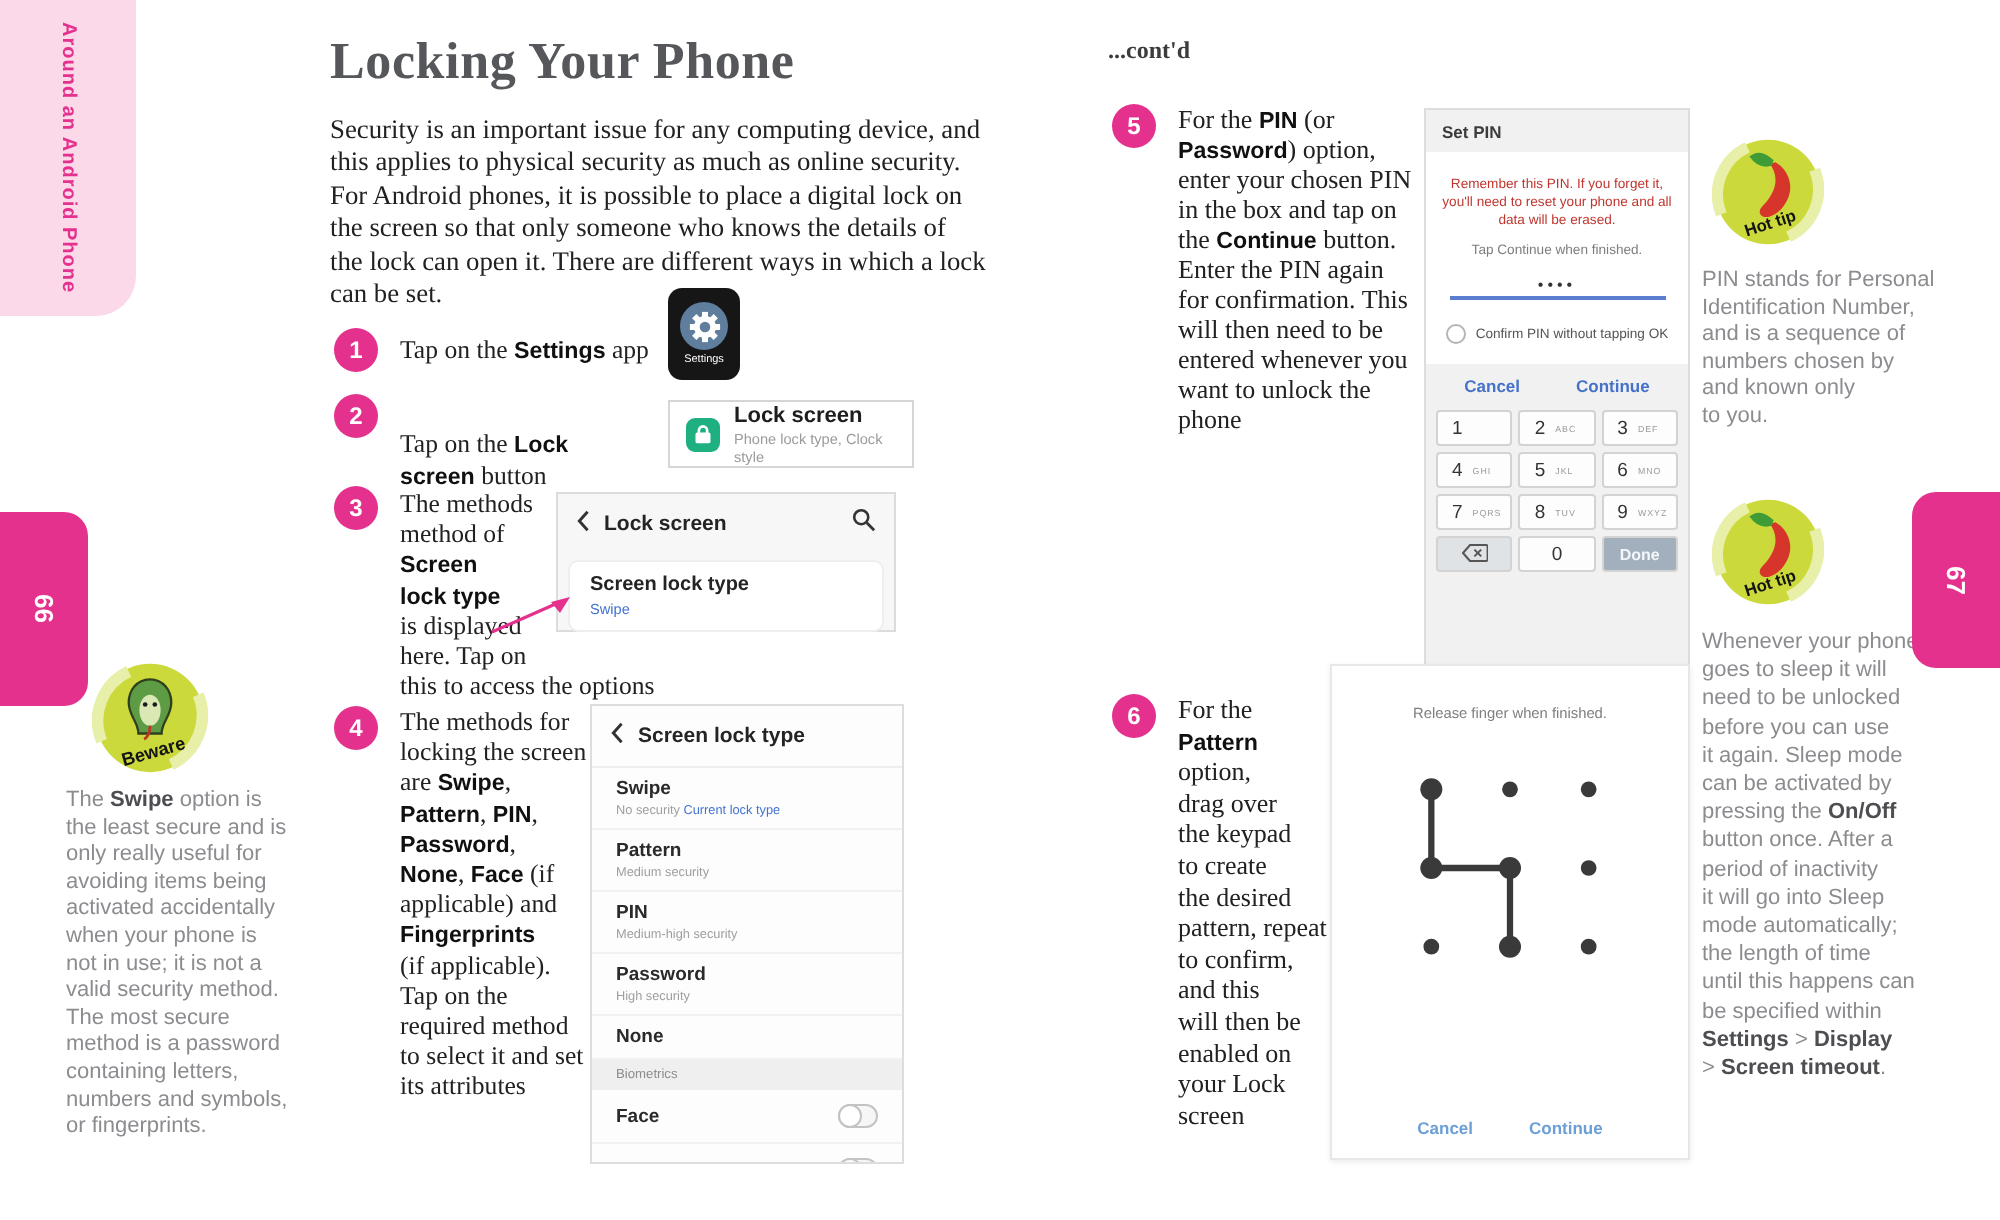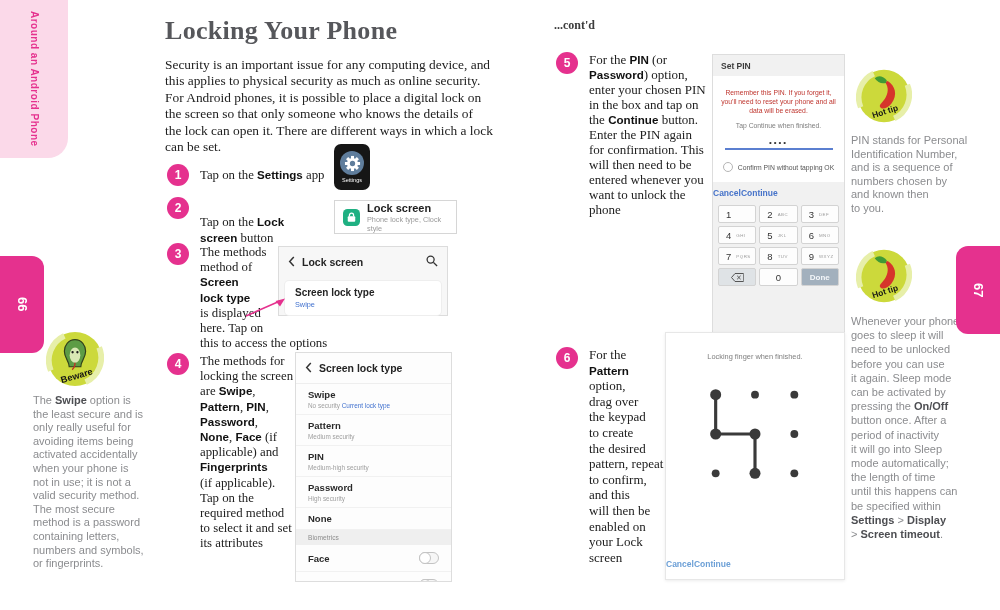--- a/index.html
+++ b/index.html
@@ -79,21 +79,21 @@
      box-sizing:border-box;overflow:hidden;}
   #pin-panel .ttl{font-size:8.5px;font-weight:600;color:#3c3c3c;padding:6px 8px 5px;}
   #pin-panel .white{background:#fff;padding:12px 8px 10px;}
   .warn{color:#bf362f;font-size:6.8px;line-height:9px;text-align:center;}
   .instr{color:#7e7e7e;font-size:6.8px;text-align:center;margin-top:7px;}
   #pin-dots{font-size:8px;letter-spacing:2px;text-align:center;color:#333;margin-top:9px;}
   #pin-line{width:108px;margin:1px auto 0;border-bottom:2px solid #5b7fd0;}
   .chk-row{display:flex;align-items:center;justify-content:center;gap:5px;margin-top:12px;}
   .radio{width:8px;height:8px;border:1px solid #b5b5b5;border-radius:50%;background:#fff;flex:0 0 auto;}
   .chk-row .cl{font-size:6.8px;color:#555;}
-  .btn-row{display:flex;justify-content:flex-start;align-items:center;padding:6px 0 5px;}
+  .btn-row{display:flex;justify-content:center;align-items:center;padding:6px 0 5px;gap:28px;}
   .btn-row .bb{font-size:8.5px;font-weight:700;color:#4673c9;}
   #keypad{display:grid;grid-template-columns:repeat(3,1fr);gap:3px;padding:2px 5px 5px;}
   .key{height:18px;background:#fdfdfd;border:1px solid #d3d3d3;border-radius:2px;
        display:flex;align-items:center;padding-left:7px;box-sizing:border-box;}
   .key .n{font-size:9.5px;color:#333;}
   .key .l{font-size:4.4px;color:#9a9a9a;margin-left:5px;letter-spacing:.5px;}
   .key.fn{background:#dfe3e6;justify-content:center;padding-left:0;}
   .key.done{background:#a2b0bd;justify-content:center;padding-left:0;}
   .key.done .d{font-size:8px;font-weight:700;color:#f4f7fa;}
 
@@ -324,27 +324,27 @@
 <div class="abs badge" style="left:856px;top:68px;">
   <svg width="56" height="56" viewBox="0 0 60 60">
     <circle cx="30" cy="30" r="28" fill="#ccd93b"></circle>
     <path d="M5 42 A28 28 0 0 1 19 6" stroke="#e7efa9" stroke-width="6" fill="none"></path>
     <path d="M55 18 A28 28 0 0 1 41 54" stroke="#e7efa9" stroke-width="6" fill="none"></path>
     <path d="M34 14 C42 19 45 29 38 38 C34 43 28 45 26 42 C24 39 29 37 32 31 C35.5 24.5 34 19 31 15 Z" fill="#d6352b"></path>
     <path d="M33 13 q-7 -7 -13 -2 q5 7 12 5 z" fill="#3f9b35"></path>
     <text x="17" y="50" font-size="9" font-weight="bold" fill="#141414" transform="rotate(-18 30 47)">Hot tip</text>
   </svg>
 </div>
-<div class="abs tip" style="left:851px;top:134px;width:150px;"><span>PIN stands for Personal</span><br><span>Identification Number,</span><br><span>and is a sequence of</span><br><span>numbers chosen by</span><br><span>and known then</span><br><span>to you.</span></div>
+<div class="abs tip" style="left:851px;top:134px;width:150px;"><span>PIN stands for Personal</span><br><span>Identification Number,</span><br><span>and is a sequence of</span><br><span>numbers chosen by</span><br><span>and known only</span><br><span>to you.</span></div>
 
 <div class="abs step-circle" style="left:556px;top:347px;">6</div>
 <div class="abs serif" id="s6-text" style="left:589px;top:347px;"><span>For the</span><br><b>Pattern</b><br><span>option,</span><br><span>drag over</span><br><span>the keypad</span><br><span>to create</span><br><span>the desired</span><br><span>pattern, repeat</span><br><span>to confirm,</span><br><span>and this</span><br><span>will then be</span><br><span>enabled on</span><br><span>your Lock</span><br><span>screen</span></div>
 
 <div class="abs" id="pattern-panel">
-  <div class="instr">Locking finger when finished.</div>
+  <div class="instr">Release finger when finished.</div>
   <svg id="pattern-grid" width="118" height="118" viewBox="0 0 150 150">
     <polyline points="25,25 25,75 75,75 75,125" fill="none" stroke="#3a3a3a" stroke-width="4"></polyline>
     <circle cx="25" cy="25" r="7" fill="#3a3a3a"></circle>
       <circle cx="75" cy="25" r="5" fill="#3a3a3a"></circle>
       <circle cx="125" cy="25" r="5" fill="#3a3a3a"></circle>
     <circle cx="25" cy="75" r="7" fill="#3a3a3a"></circle>
       <circle cx="75" cy="75" r="7" fill="#3a3a3a"></circle>
       <circle cx="125" cy="75" r="5" fill="#3a3a3a"></circle>
     <circle cx="25" cy="125" r="5" fill="#3a3a3a"></circle>
       <circle cx="75" cy="125" r="7" fill="#3a3a3a"></circle>

